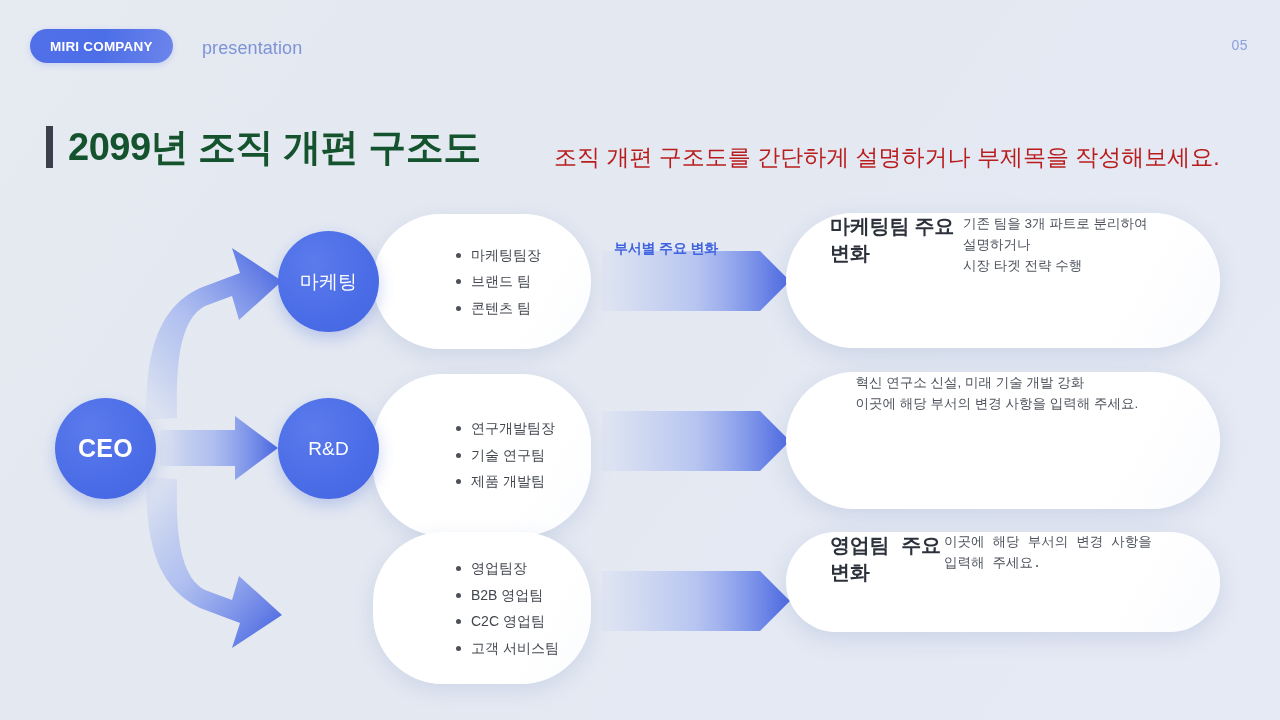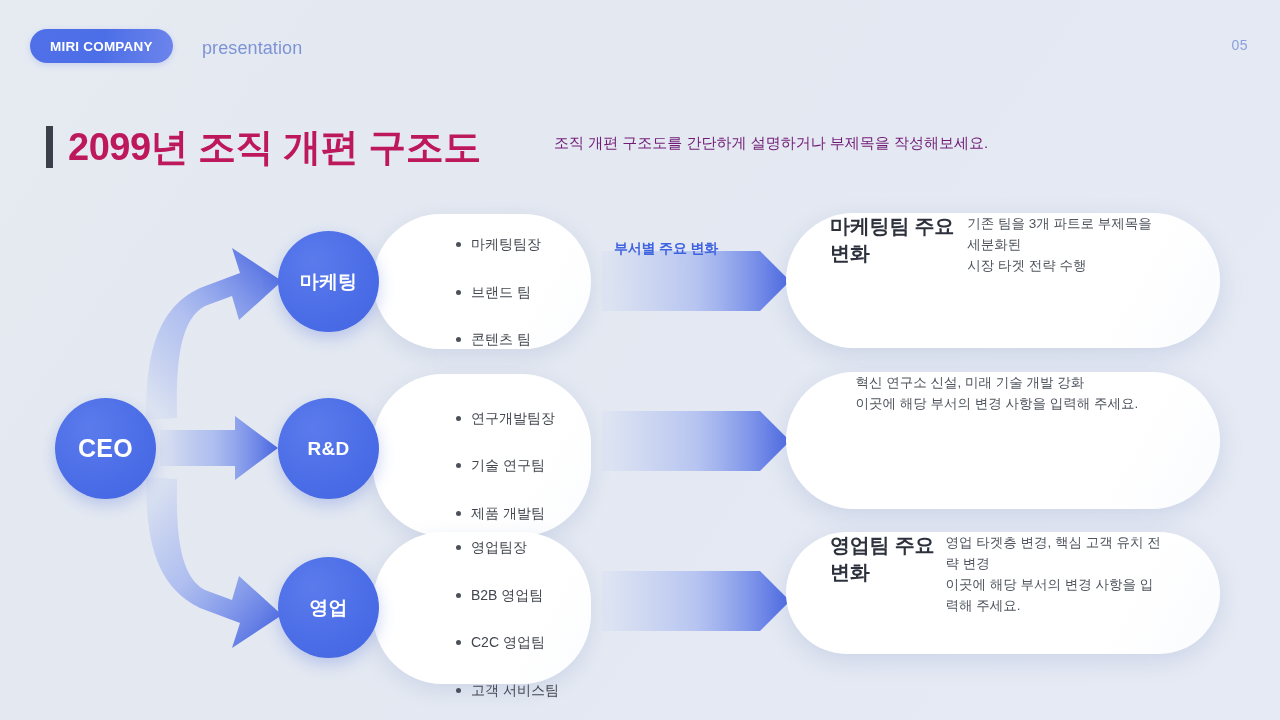--- a/index.html
+++ b/index.html
@@ -71,30 +71,30 @@
     width: 7px;
     height: 42px;
     background: #3b3f4a;
   }
   .title-main {
     position: absolute;
     left: 22px;
     top: 0;
     font-size: 38px;
     font-weight: bold;
-    color: #be185d;
+    color: #14532d;
     letter-spacing: -0.5px;
     white-space: nowrap;
   }
   .title-sub {
     position: absolute;
     left: 508px;
-    top: 12px;
-    font-size: 15px;
-    color: #701a75;
+    top: 20px;
+    font-size: 23px;
+    color: #b91c1c;
     white-space: nowrap;
   }
 
   
   .canvas {
     position: absolute;
     left: 0;
     top: 180px;
     width: 1280px;
     height: 540px;
@@ -131,21 +131,21 @@
     width: 101px;
     height: 101px;
     border-radius: 50%;
     background: radial-gradient(circle at 35% 30%, #5b7bec 0%, #4a6ce6 60%, #4465e0 100%);
     box-shadow: 0 6px 16px rgba(70,100,215,0.28);
     display: flex;
     align-items: center;
     justify-content: center;
     color: #fff;
     font-size: 19px;
-    font-weight: bold;
+    font-weight: normal;
     letter-spacing: 0.2px;
     z-index: 4;
   }
   .dept-circle.c1 { left: 278px; top: 51px; }
   .dept-circle.c2 { left: 278px; top: 218px; }
   .dept-circle.c3 { left: 278px; top: 377px; }
 
   
   .team-box {
     position: absolute;
@@ -161,21 +161,20 @@
   }
   .team-box.b1 { left: 373px; top: 34px;  width: 218px; height: 135px; }
   .team-box.b2 { left: 373px; top: 194px; width: 218px; height: 162px; }
   .team-box.b3 { left: 373px; top: 352px; width: 218px; height: 152px; }
   .team-item {
     position: relative;
     font-size: 14px;
     color: #42474f;
     line-height: 26.5px;
     white-space: nowrap;
-    margin-top: 21px;
   }
   .team-item::before {
     content: "";
     position: absolute;
     left: -15px;
     top: 11px;
     width: 5px;
     height: 5px;
     border-radius: 50%;
     background: #4b505a;
@@ -189,21 +188,21 @@
     box-shadow: 0 7px 22px rgba(120,140,190,0.22);
     z-index: 3;
     padding: 0 56px 15px 44px;
     box-sizing: border-box;
     display: flex;
     flex-direction: row;
     justify-content: center;
   }
   .result-card.r1 { left: 786px; top: 33px;  width: 434px; height: 135px; }
   .result-card.r2 { left: 786px; top: 192px; width: 434px; height: 137px; }
-  .result-card.r3 { left: 786px; top: 352px; width: 434px; height: 122px; }
+  .result-card.r3 { left: 786px; top: 352px; width: 434px; height: 100px; font-family: Liberation Mono, monospace; }
   .card-title {
     font-size: 20px;
     font-weight: bold;
     color: #2c313c;
     margin-bottom: 10px;
     letter-spacing: -0.2px;
   }
   .card-desc {
     font-size: 13.5px;
     color: #4e535d;
@@ -299,46 +298,44 @@
 
   <div class="dept-circle c1">마케팅</div>
   <div class="team-box b1">
     <div class="team-item">마케팅팀장</div>
     <div class="team-item">브랜드 팀</div>
     <div class="team-item">콘텐츠 팀</div>
   </div>
   <div class="result-card r1">
     <div class="card-title">마케팅팀 주요 변화</div>
     <div class="card-desc">
-      <div>기존 팀을 3개 파트로 부제목을 세분화된</div>
+      <div>기존 팀을 3개 파트로 분리하여 설명하거나</div>
       <div>시장 타겟 전략 수행</div>
     </div>
   </div>
 
   <div class="dept-circle c2">R&amp;D</div>
   <div class="team-box b2">
     <div class="team-item">연구개발팀장</div>
     <div class="team-item">기술 연구팀</div>
     <div class="team-item">제품 개발팀</div>
   </div>
   <div class="result-card r2">
     <div class="card-desc">
       <div>혁신 연구소 신설, 미래 기술 개발 강화</div>
       <div>이곳에 해당 부서의 변경 사항을 입력해 주세요.</div>
     </div>
   </div>
 
-  <div class="dept-circle c3">영업</div>
   <div class="team-box b3">
     <div class="team-item">영업팀장</div>
     <div class="team-item">B2B 영업팀</div>
     <div class="team-item">C2C 영업팀</div>
     <div class="team-item">고객 서비스팀</div>
   </div>
   <div class="result-card r3">
     <div class="card-title">영업팀 주요 변화</div>
     <div class="card-desc">
-      <div>영업 타겟층 변경, 핵심 고객 유치 전략 변경</div>
       <div>이곳에 해당 부서의 변경 사항을 입력해 주세요.</div>
     </div>
   </div>
 
 </div>
 
 </body></html>

